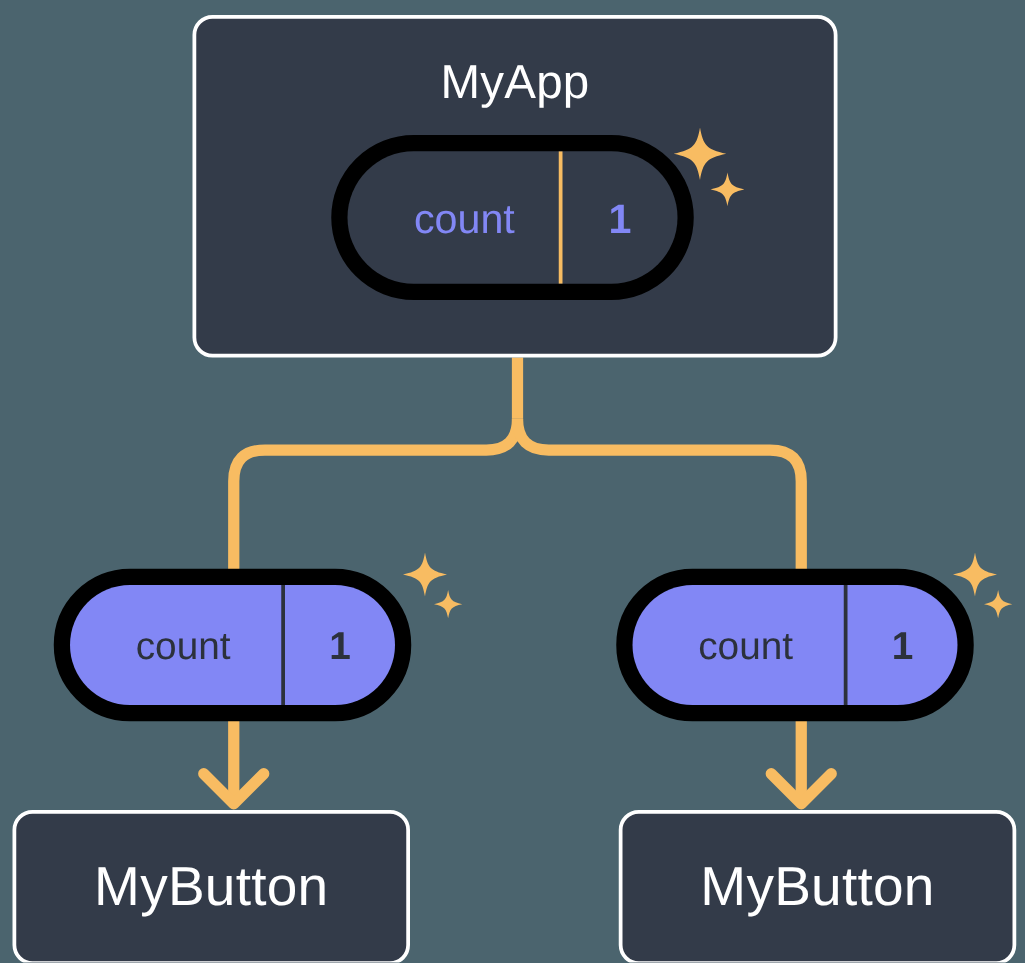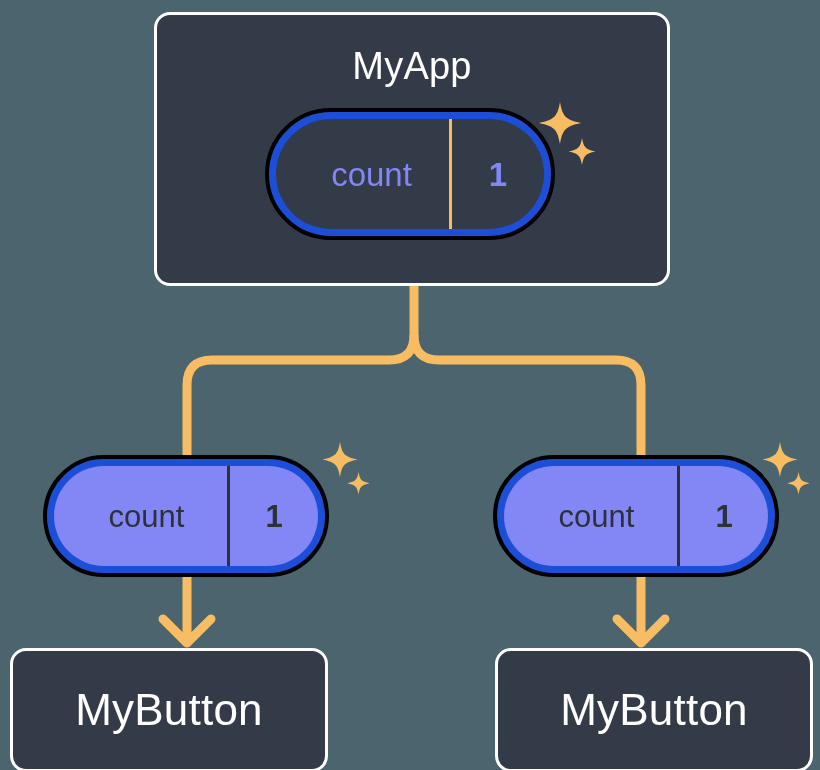--- a/index.html
+++ b/index.html
@@ -71,22 +71,22 @@
 
   
   .pill {
     position: absolute;
     z-index: 3;
     box-sizing: border-box;
     border-radius: 999px;
     display: flex;
     align-items: stretch;
     
-    border: 4px solid #000000;
-    background: #1d4ed8;
+    border: 6px solid #000000;
+    background: #000000;
     padding: 7px;
   }
   .pill-inner {
     flex: 1 1 auto;
     display: flex;
     align-items: stretch;
     border-radius: 999px;
     overflow: hidden;
   }
   .pill-cell {

